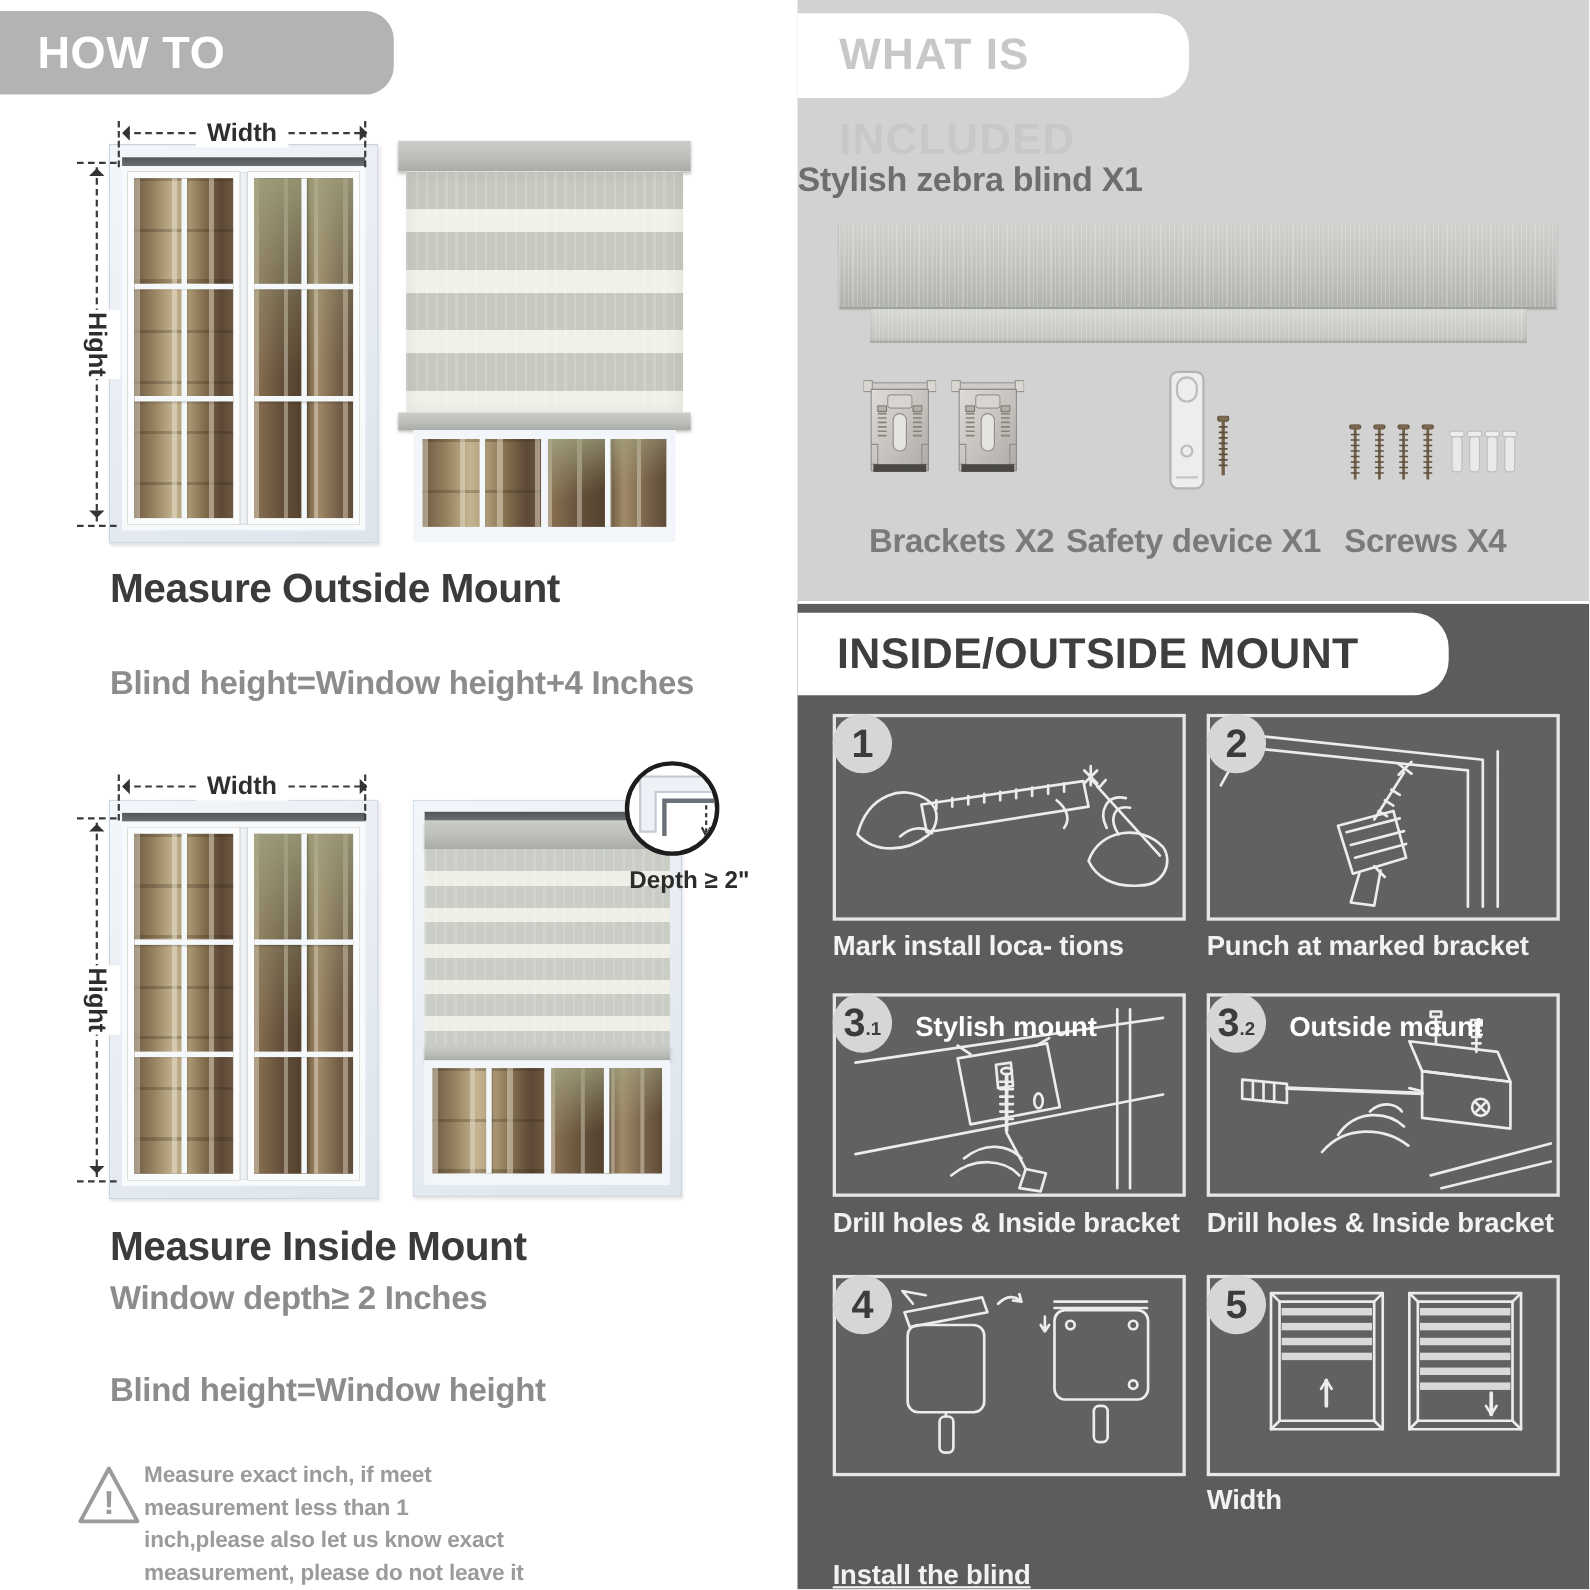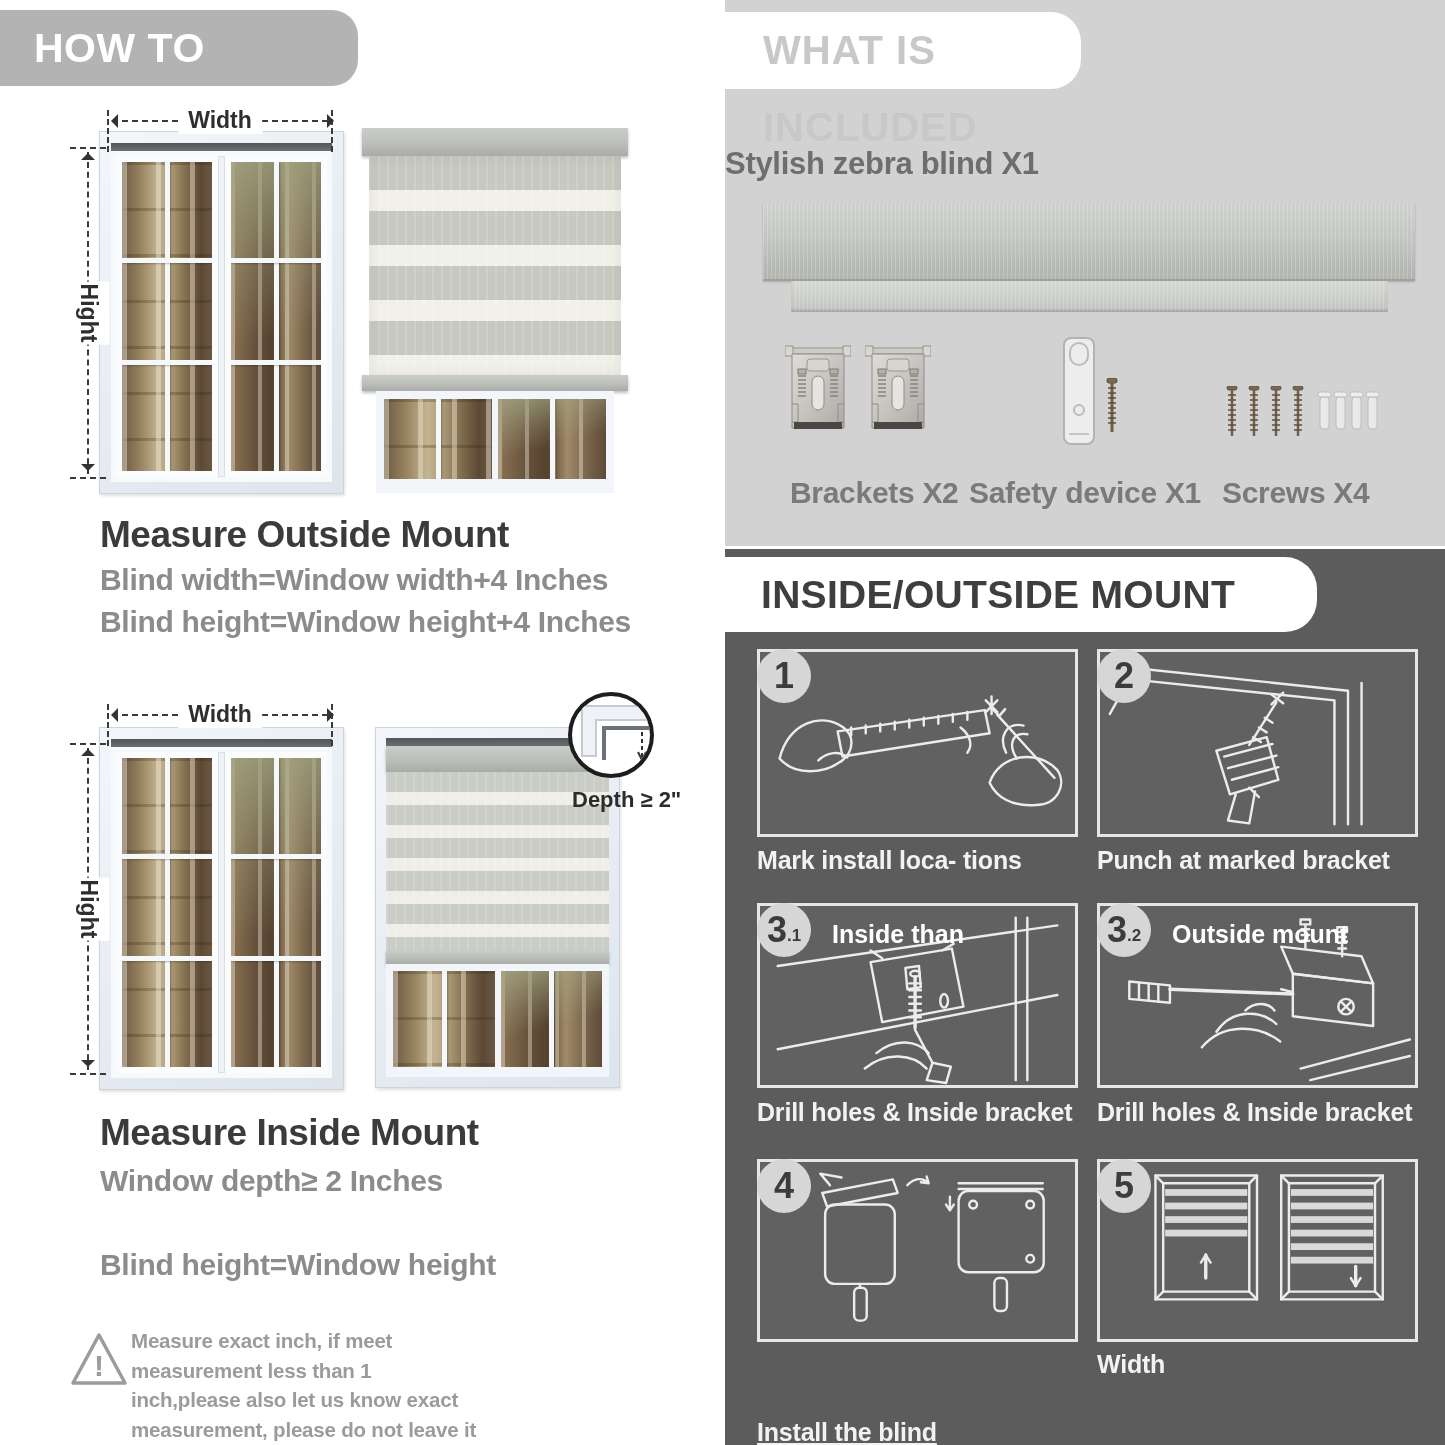--- a/index.html
+++ b/index.html
@@ -144,21 +144,20 @@
       <div class="muntin-v"></div>
     </div>
     <div class="mini-mullion"></div>
     <div class="mini-sash">
       <div class="photo photo-b"></div>
       <div class="muntin-v"></div>
     </div>
   </div>
 
   <div class="abs h2" style="left:100px;top:514px;">Measure Outside Mount</div>
-  <div class="abs sub" style="left:100px;top:563px;">Blind width=Window width+4 Inches</div>
   <div class="abs sub" style="left:100px;top:605px;">Blind height=Window height+4 Inches</div>
 
   <div class="abs win" style="left:99px;top:727px;width:245px;height:363px;">
     <div class="win-reveal"></div>
     <div class="win-frame">
       <div class="sash">
         <div class="photo photo-a"></div>
         <div class="muntin-v"></div>
         <div class="muntin-h" style="top:31%"></div>
         <div class="muntin-h" style="top:64%"></div>
@@ -391,21 +390,21 @@
       <path d="M158,73 V126" class="thick"></path>
       <path d="M152,80 h12 M152,87 h12 M152,94 h12 M152,101 h12 M152,108 h12 M152,115 h12"></path>
       <path d="M158,128 L176,162"></path>
       <path d="M176,162 L170,180 L190,183 L195,166 Z"></path>
       <path d="M118,152 C138,136 160,139 172,152 M106,168 C128,150 156,153 170,168"></path>
     </svg>
     <div class="badge">
       <span>3</span>
         <span class="bsub">.1</span>
     </div>
-    <div class="step-inlabel">Inside than</div>
+    <div class="step-inlabel">Stylish mount</div>
   </div>
   <div class="abs step-caption" style="left:757px;top:1098px;">Drill holes &amp;  Inside bracket</div>
 
   <div class="abs card" style="left:1097px;top:903px;width:321px;height:185px;">
     <svg class="lineart" viewBox="0 0 321 185">
       <path d="M185,42 L268,52 L280,80 L197,70 Z"></path>
       <path d="M197,70 L280,80 L280,124 L197,114 Z"></path>
       <circle cx="252" cy="104" r="8"></circle>
       <path d="M247,99 l10,10 M257,99 l-10,10"></path>
       <path d="M210,20 V44 M206,24 h8 M206,30 h8 M206,36 h8"></path>

